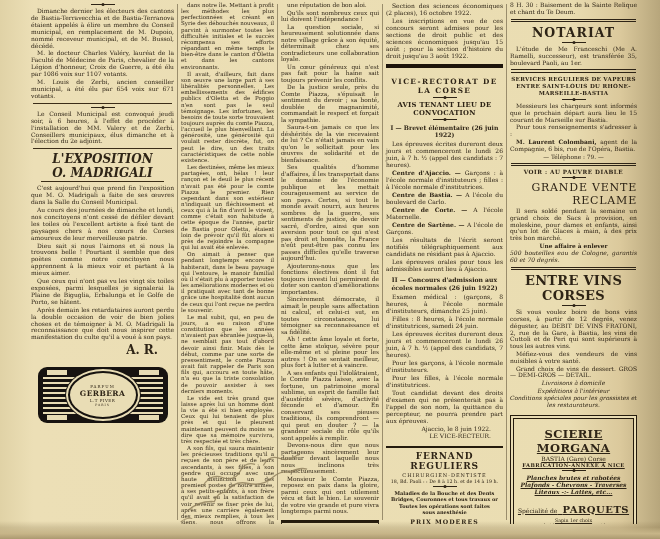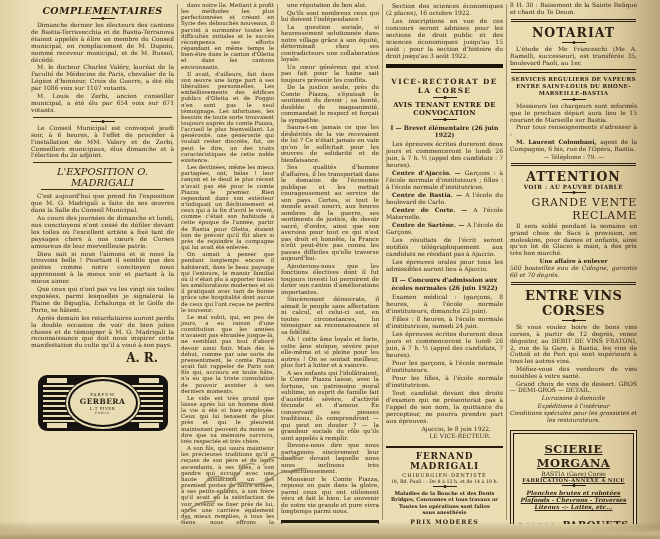--- a/index.html
+++ b/index.html
@@ -22,21 +22,21 @@
 
   .rule{border:none;border-top:1px solid #3b2d18;margin:3px 2px;}
   .rule.thin{margin:1px 10px 3px;}
   .rule2{border-top:1px solid #2e2416;border-bottom:1px solid #2e2416;height:1.5px;margin:3px 1px;}
   .rule-heavy{height:4px;background:#1d140a;margin:5px 0 4px;}
   .orn{width:24px;margin:2px auto 3px;border-top:1px solid #2e2416;position:relative;}
   .orn::after{content:"";position:absolute;left:50%;top:-2px;width:3px;height:3px;background:#2e2416;border-radius:50%;transform:translateX(-50%);}
 
   .h-compl{font-style:italic;font-weight:bold;font-size:9.5px;letter-spacing:.4px;text-align:center;margin:3px 0 1px;}
   .h-conseil{font-weight:bold;font-size:12.5px;line-height:13.5px;letter-spacing:.3px;text-align:center;margin:3px 0 1px;}
-  .h-expo{font-style:italic;font-weight:normal;font-size:10px;text-align:center;margin:2px 17px 1px;}
+  .h-expo{font-style:italic;font-weight:bold;font-size:12px;text-align:center;margin:2px 17px 1px;}
   .sig{text-align:right;font-weight:bold;font-size:12px;padding-right:16px;margin:2px 0 4px;}
 
   
   .gerbera{position:relative;width:130px;height:56px;margin:10px auto 0;background:#171310;border-radius:9px;}
   .gerbera .stripes{position:absolute;left:5px;right:5px;top:7px;bottom:7px;
     background:repeating-linear-gradient(180deg,transparent 0 3px,#e8dcb4 3px 5px);}
   .gerbera .tab{position:absolute;width:20px;height:5px;background:#e8dcb4;border:1px solid #171310;}
   .gerbera .tl{left:8px;top:2px;} .gerbera .tr{right:8px;top:2px;}
   .gerbera .bl{left:8px;bottom:2px;} .gerbera .br{right:8px;bottom:2px;}
   .gerbera-oval{position:absolute;left:50%;top:50%;transform:translate(-50%,-50%);
@@ -88,21 +88,20 @@
   .bottom-edge{position:absolute;left:0;right:0;bottom:0;height:18px;
     background:linear-gradient(180deg,rgba(120,100,60,0) 0,rgba(120,100,60,.22) 35%,#c7b588 70%,#ab9970 100%);}
 </style>
 </head>
 <body>
 
 <div class="page">
   <div class="columns">
 
     <section class="col c1">
-      <h2 class="h-compl">COMPLEMENTAIRES</h2>
       <div class="orn"></div>
       <div>
           <p class="para">Dimanche dernier les électeurs des cantons de Bastia-Terravecchia et de Bastia-Terranova étaient appelés à élire un membre du Conseil municipal, en remplacement de M. Dupoio, nommé receveur municipal, et de M. Bussol, décédé.</p>
           <p class="para">M. le docteur Charles Valéry, lauréat de la Faculté de Médecine de Paris, chevalier de la Légion d'honneur, Croix de Guerre, a été élu par 1086 voix sur 1107 votants.</p>
           <p class="para">M. Louis de Zerbi, ancien conseiller municipal, a été élu par 654 voix sur 671 votants.</p>
         </div>
       <hr class="rule">
       <div class="orn"></div>
       <div>
           <p class="para">Le Conseil Municipal est convoqué jeudi soir, à 6 heures, à l'effet de procéder à l'installation de MM. Valery et de Zerbi, Conseillers municipaux, élus dimanche et à l'élection du 2e adjoint.</p>
@@ -178,21 +177,21 @@
     <div class="sep"></div>
 
     <section class="col c4">
       <div>
           <p class="para">Section des sciences économiques (2 places), 16 octobre 1922.</p>
           <p class="para">Les inscriptions en vue de ces concours seront admises pour les sections de droit public et des sciences économiques jusqu'au 15 août ; pour la section d'histoire du droit jusqu'au 3 août 1922.</p>
         </div>
       <div class="rule-heavy"></div>
       <div class="vr-title">VICE-RECTORAT DE LA CORSE</div>
       <div class="orn"></div>
-      <div class="vr-sub">AVIS TENANT ENTRE DE CONVOCATION</div>
+      <div class="vr-sub">AVIS TENANT LIEU DE CONVOCATION</div>
       <div class="orn"></div>
       <div class="item-head">I — Brevet élémentaire (26 juin 1922)</div>
       <div>
           <p class="para">Les épreuves écrites dureront deux jours et commenceront le lundi 26 juin, à 7 h. ½ (appel des candidats : 7 heures).</p>
           <p class="para"><b>Centre d'Ajaccio. — </b>Garçons : à l'école normale d'instituteurs ; filles : à l'école normale d'institutrices.</p>
           <p class="para"><b>Centre de Bastia. — </b>A l'école du boulevard de Carlo.</p>
           <p class="para"><b>Centre de Corte. — </b>A l'école Maternelle.</p>
           <p class="para"><b>Centre de Sartène. — </b>A l'école de Garçons.</p>
           <p class="para">Les résultats de l'écrit seront notifiés télégraphiquement aux candidats ne résidant pas à Ajaccio.</p>
           <p class="para">Les épreuves orales pour tous les admissibles auront lieu à Ajaccio.</p>
@@ -203,21 +202,21 @@
           <p class="para">Filles : 8 heures, à l'école normale d'institutrices, samedi 24 juin.</p>
           <p class="para">Les épreuves écrites dureront deux jours et commenceront le lundi 26 juin, à 7 h. ½ (appel des candidats, 7 heures).</p>
           <p class="para">Pour les garçons, à l'école normale d'instituteurs.</p>
           <p class="para">Pour les filles, à l'école normale d'institutrices.</p>
           <p class="para">Tout candidat devant des droits d'examen qui ne présenterait pas à l'appel de son nom, la quittance du percepteur, ne pourra prendre part aux épreuves.</p>
         </div>
       <div class="date-line">Ajaccio, le 8 juin 1922.</div>
       <div class="date-line">LE VICE-RECTEUR.</div>
 
       <div class="dent">
-        <div class="dent-name">FERNAND MADRIGALI</div>
+        <div class="dent-name">FERNAND REGULIERS</div>
         <div class="dent-sub">CHIRURGIEN-DENTISTE</div>
         <div class="dent-addr">18, Bd. Paoli : : De 8 à 12 h. et de 14 à 19 h.</div>
         <div class="orn"></div>
         <div>
             <p class="dent-line">Maladies de la Bouche et des Dents</p>
             <p class="dent-line">Bridges, Couronnes et tous travaux or</p>
             <p class="dent-line">Toutes les opérations sont faites</p>
             <p class="dent-line">sous anesthésie</p>
           </div>
         <div class="dent-prix">PRIX MODERES</div>
@@ -242,21 +241,20 @@
       <div class="vap-title">MARSEILLE-BASTIA</div>
       <div class="orn"></div>
       <div>
           <p class="para">Messieurs les chargeurs sont informés que le prochain départ aura lieu le 15 courant de Marseille sur Bastia.</p>
           <p class="para">Pour tous renseignements s'adresser à :</p>
           <p class="para"><b>M. Laurent Colombani, </b>agent de la Compagnie, 6 bis, rue de l'Opéra, Bastia.</p>
         </div>
       <p class="center-sm">— Téléphone : 79. —</p>
       <div class="rule2"></div>
 
-      <div class="big-title">ATTENTION</div>
       <div class="att-sub">VOIR : AU PAUVRE DIABLE</div>
       <div class="orn"></div>
       <div class="att-head">GRANDE VENTE RECLAME</div>
       <div>
           <p class="para">Il sera soldé pendant la semaine un grand choix de Sacs à provision, en moleskine, pour dames et enfants, ainsi qu'un lot de Glaces à main, à des prix très bon marché.</p>
         </div>
       <div class="att-note">Une affaire à enlever</div>
       <p class="para italic no-indent">500 bouteilles eau de Cologne, garantis 60 et 70 degrés.</p>
       <div class="rule2"></div>
 

